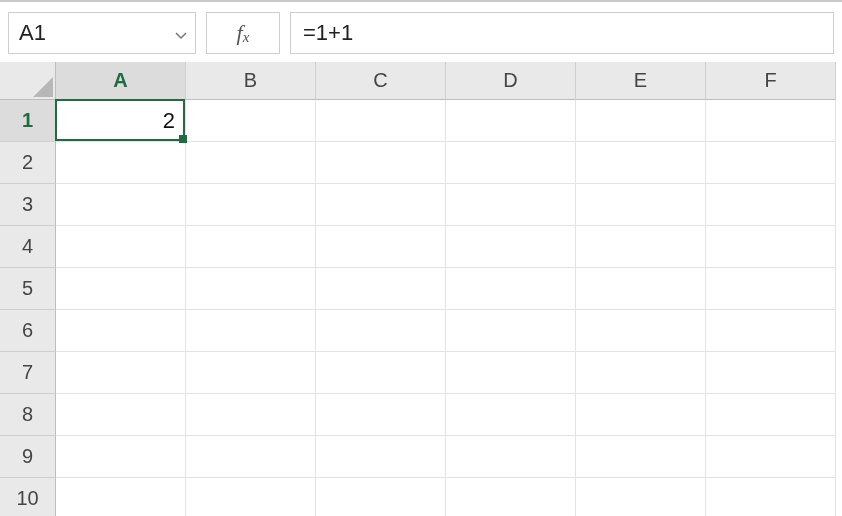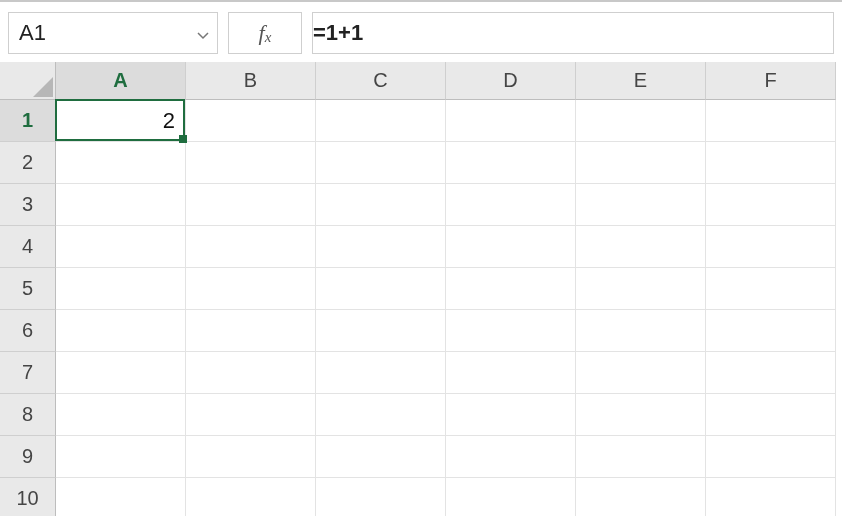--- a/index.html
+++ b/index.html
@@ -15,21 +15,21 @@
   .formula-bar {
     display: flex;
     align-items: center;
     gap: 10px;
     padding: 10px 8px 8px 8px;
     background: #ffffff;
     border-top: 2px solid #c8c8c8;
   }
   .name-box {
     position: relative;
-    width: 210px;
+    width: 188px;
     height: 42px;
     border: 1px solid #cfcfcf;
     background: #ffffff;
     display: flex;
     align-items: center;
     padding: 0 10px;
     font-size: 22px;
     color: #222;
   }
   .name-box .chev {
@@ -51,24 +51,23 @@
     font-size: 22px;
   }
   .fx-box .x { font-size: 15px; font-style: italic; position: relative; top: 4px; }
   .formula-input {
     flex: 1;
     height: 42px;
     border: 1px solid #cfcfcf;
     background: #ffffff;
     display: flex;
     align-items: center;
-    padding: 0 0;
+    padding: 0 12px;
     font-size: 22px;
     color: #222;
-    font-weight: bold;
   }
 
   .sheet {
     position: relative;
     width: 100%;
   }
 
   .corner {
     position: absolute;
     left: 0;

